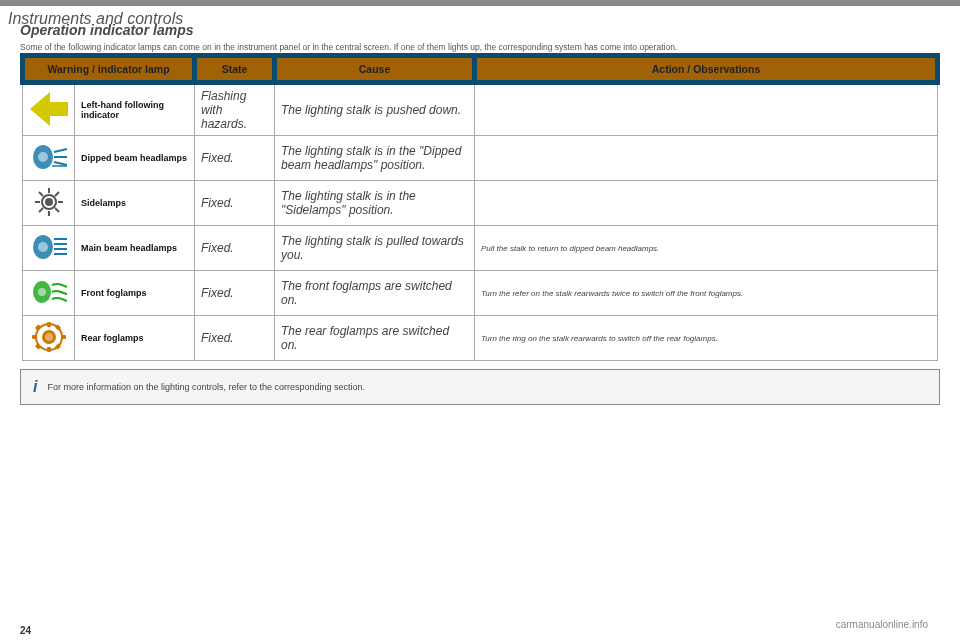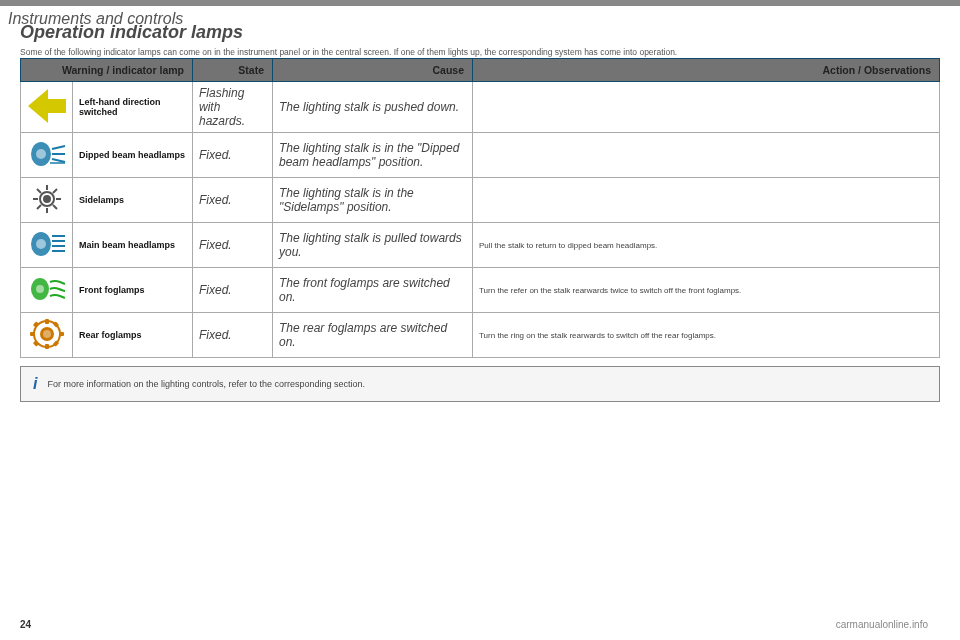--- a/index.html
+++ b/index.html
@@ -23,65 +23,65 @@
     .page-header {
       position: absolute;
       top: 10px;
       left: 8px;
       font-size: 16px;
       color: #555;
       font-style: italic;
     }
     .page-number {
       position: absolute;
-      bottom: 10px;
+      bottom: 4px;
       left: 20px;
       font-size: 10px;
       color: #333;
       font-weight: bold;
     }
     .watermark {
       position: absolute;
       bottom: 10px;
       right: 32px;
       font-size: 10px;
       color: #888;
     }
     .content {
       position: absolute;
       top: 22px;
       left: 20px;
       right: 20px;
       bottom: 30px;
     }
     .section-title {
-      font-size: 18px;
+      font-size: 14px;
       font-weight: bold;
       color: #4a4a4a;
       margin-bottom: 4px;
       font-style: italic;
     }
     .section-desc {
       font-size: 8.5px;
       color: #555;
       margin-bottom: 0;
       line-height: 1.3;
     }
     table {
       width: 100%;
       border-collapse: collapse;
       border: 1.5px solid #555;
     }
     thead tr th {
-      background: #737373;
-      border: 1px solid #0c4a6e;
+      background: #a16207;
+      border: 5px solid #0c4a6e;
       padding: 5px 8px;
       font-weight: bold;
       font-size: 10.5px;
-      text-align: right;
+      text-align: center;
       color: #222;
     }
     tbody tr td {
       border: 1px solid #aaa;
       padding: 4px 6px;
       vertical-align: middle;
       font-size: 8.5px;
       color: #444;
     }
     .icon-cell {
@@ -99,20 +99,21 @@
       width: 80px;
       font-style: italic;
       font-size: 12px;
     }
     .cause-cell {
       width: 200px;
       font-style: italic;
       font-size: 12px;
     }
     .action-cell {
+      font-style: italic;
       font-size: 8px;
       margin-top: 11px;
     }
     .info-box {
       margin-top: 8px;
       border: 1.5px solid #888;
       padding: 8px 12px;
       display: flex;
       align-items: center;
       background: #f5f5f5;
@@ -154,21 +155,21 @@
       </tr>
     </thead>
     <tbody>
 
       <tr>
         <td class="icon-cell">
           <svg class="lamp-icon" viewBox="0 0 38 34">
             <polygon points="38,10 20,10 20,0 0,17 20,34 20,24 38,24" fill="#d4c800"></polygon>
           </svg>
         </td>
-        <td class="name-cell">Left-hand direction switched</td>
+        <td class="name-cell">Left-hand following indicator</td>
         <td class="state-cell">Flashing with hazards.</td>
         <td class="cause-cell">The lighting stalk is pushed down.</td>
         <td class="action-cell"></td>
       </tr>
 
 
       <tr>
         <td class="icon-cell">
           <svg class="lamp-icon" viewBox="0 0 38 34">
 

